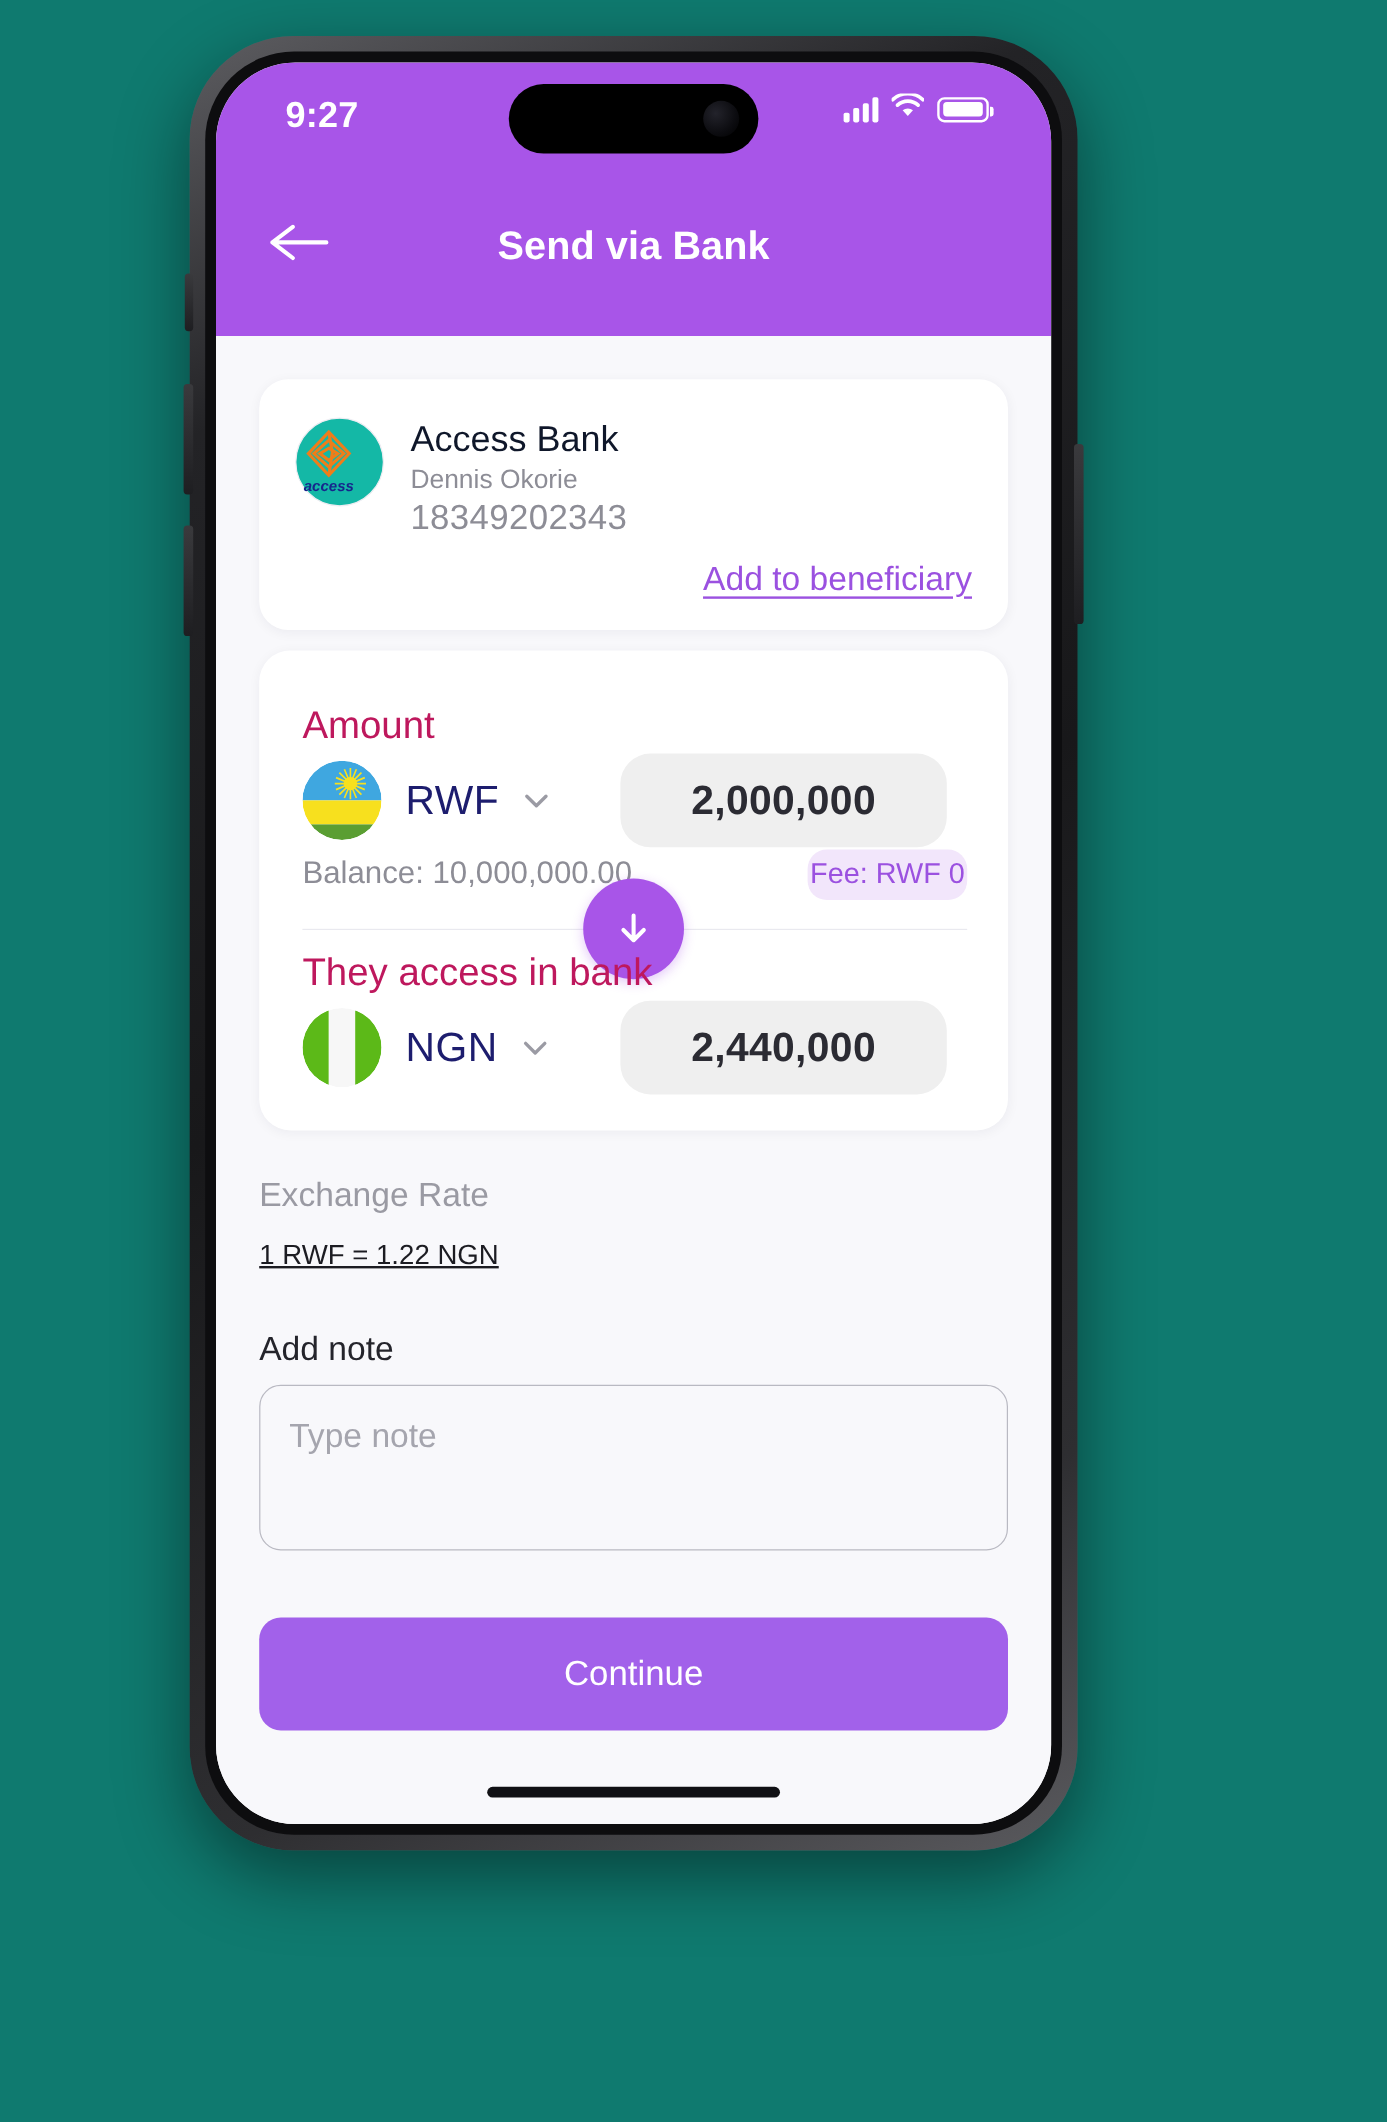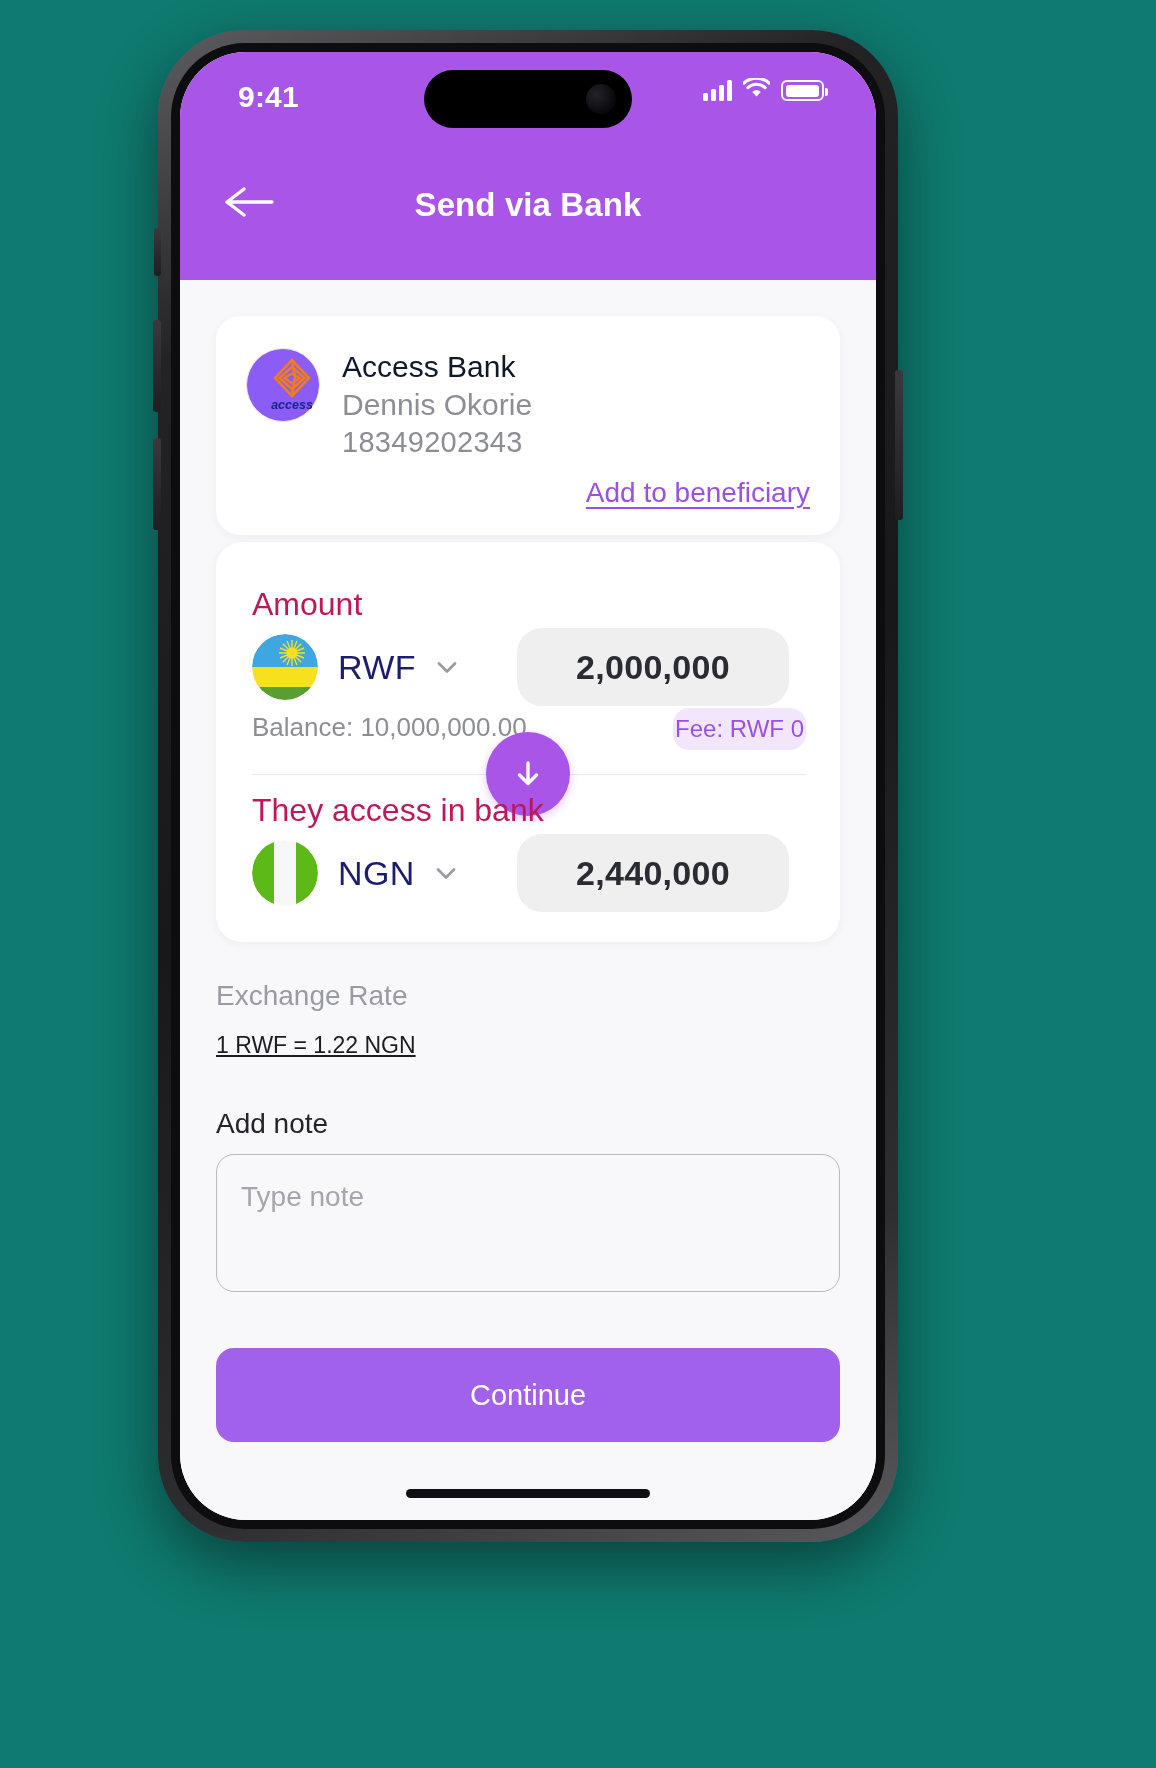--- a/index.html
+++ b/index.html
@@ -171,28 +171,28 @@
     width: 624px;
     background: #fff;
     border-radius: 24px;
     box-shadow: 0 2px 10px rgba(25,25,60,.05);
     padding: 32px 30px 26px 30px;
     box-sizing: border-box;
   }
   #recipient-main { display: flex; align-items: flex-start; gap: 22px; }
   #bank-logo {
     width: 72px; height: 72px; border-radius: 50%;
-    background: #8b5cf6; border: 1.5px solid #ededf2;
+    background: #14b8a6; border: 1.5px solid #ededf2;
     flex: 0 0 auto; position: relative;
-    display:flex; align-items:center; justify-content:flex-end;
+    display:flex; align-items:center; justify-content:flex-start;
   }
   #bank-logo svg { display:block; }
   #recipient-text { padding-top: 1px; }
   #bank-name { font-size: 30px; color: #0f172a; line-height: 1.22; }
-  #account-holder { font-size: 30px; color: #8d8d96; line-height: 1.28; }
+  #account-holder { font-size: 22px; color: #8d8d96; line-height: 1.28; }
   #account-number { font-size: 29px; color: #8d8d96; line-height: 1.28; letter-spacing: .3px; }
   #add-beneficiary-row { text-align: right; margin-top: 16px; }
   #add-beneficiary-link {
     display: inline-block;
     font-size: 28px;
     color: #9b51e0;
     text-decoration: underline;
     text-underline-offset: 5px;
     cursor: pointer;
   }
@@ -387,21 +387,21 @@
     <div class="side-btn" id="btn-voldn"></div>
     <div class="side-btn" id="btn-power"></div>
 
     <div id="phone-inner-bezel"></div>
 
     <div id="screen">
 
       <div id="app-header">
 
         <div id="status-bar">
-          <div id="status-time">9:41</div>
+          <div id="status-time">9:27</div>
 
           <div id="dynamic-island">
             <div id="island-camera"></div>
           </div>
 
           <div id="status-icons">
             <span class="sig-bars">
               <i></i>
                 <i></i>
                 <i></i>

